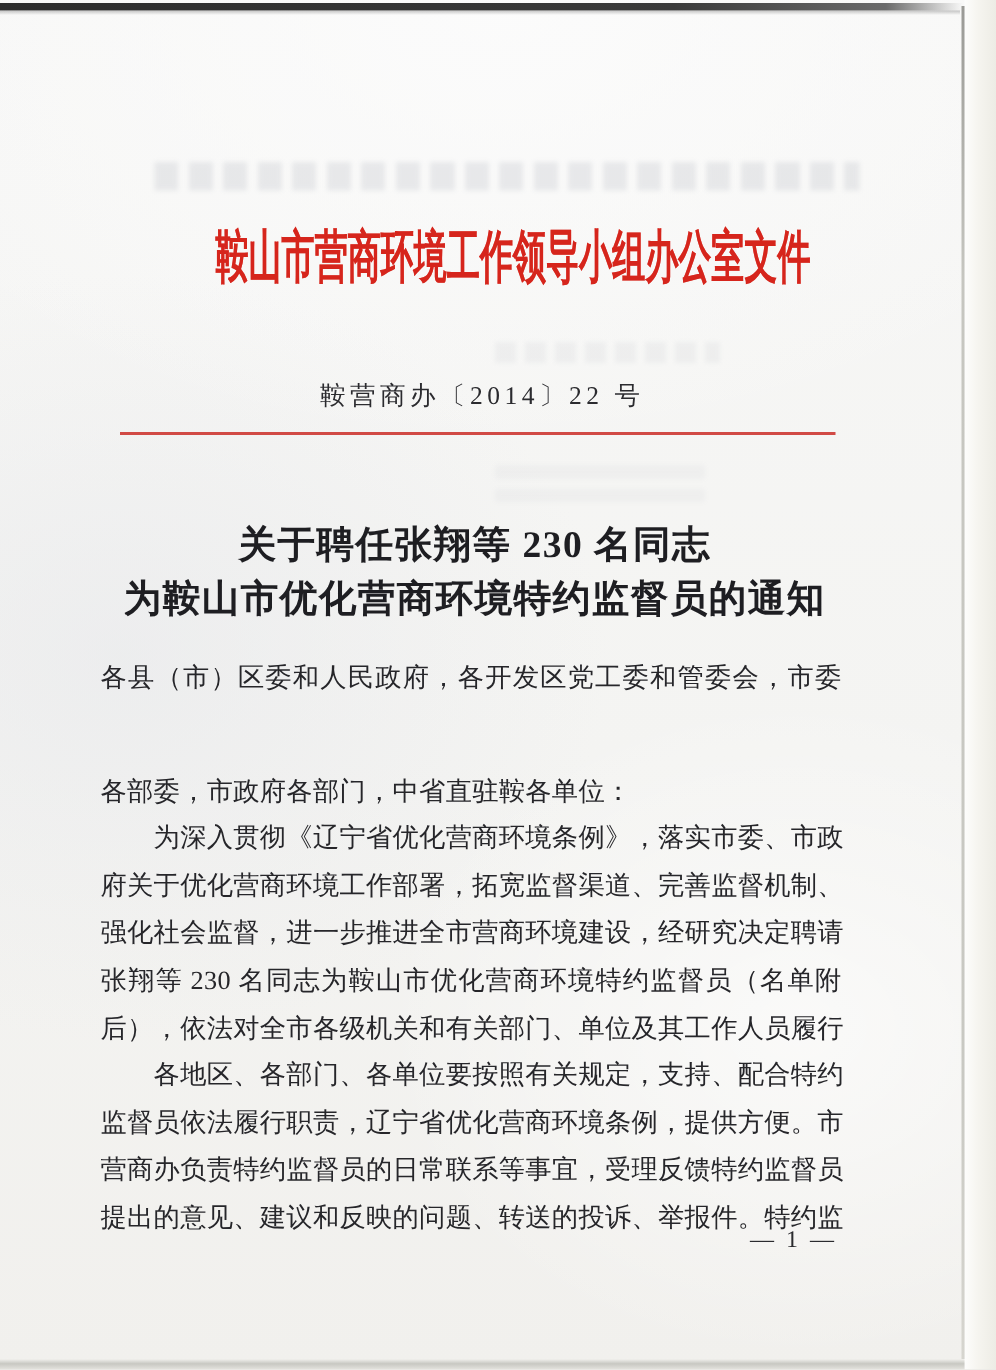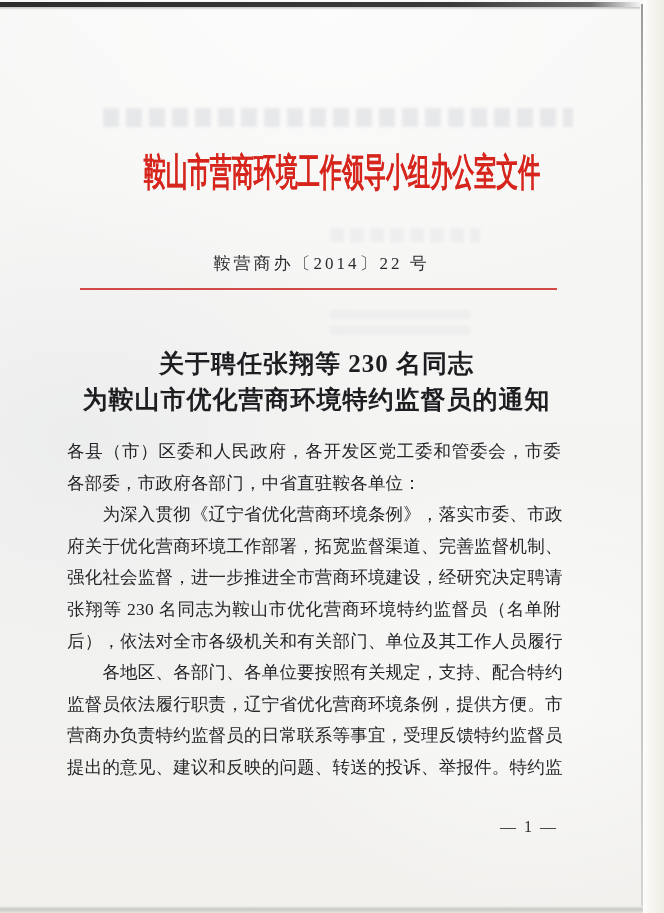--- a/index.html
+++ b/index.html
@@ -90,21 +90,21 @@
   
   .doc-body{
     position:absolute;top:436px;left:67px;width:494px;
     font-size:17.5px;line-height:31.6px;color:var(--body-text);
   }
   .doc-body .line{
     text-align:justify;text-align-last:justify;
     white-space:nowrap;letter-spacing:.2px;
   }
   .doc-body .line.end{
-    text-align:left;text-align-last:left;white-space:normal;
+    text-align:left;text-align-last:left;white-space:normal;margin-top:44px;
   }
   
   .page-number{
     position:absolute;top:818px;right:106px;
     font-size:16px;color:#2b2b2f;letter-spacing:2px;
   }
 </style>
 </head>
 <body>
 

